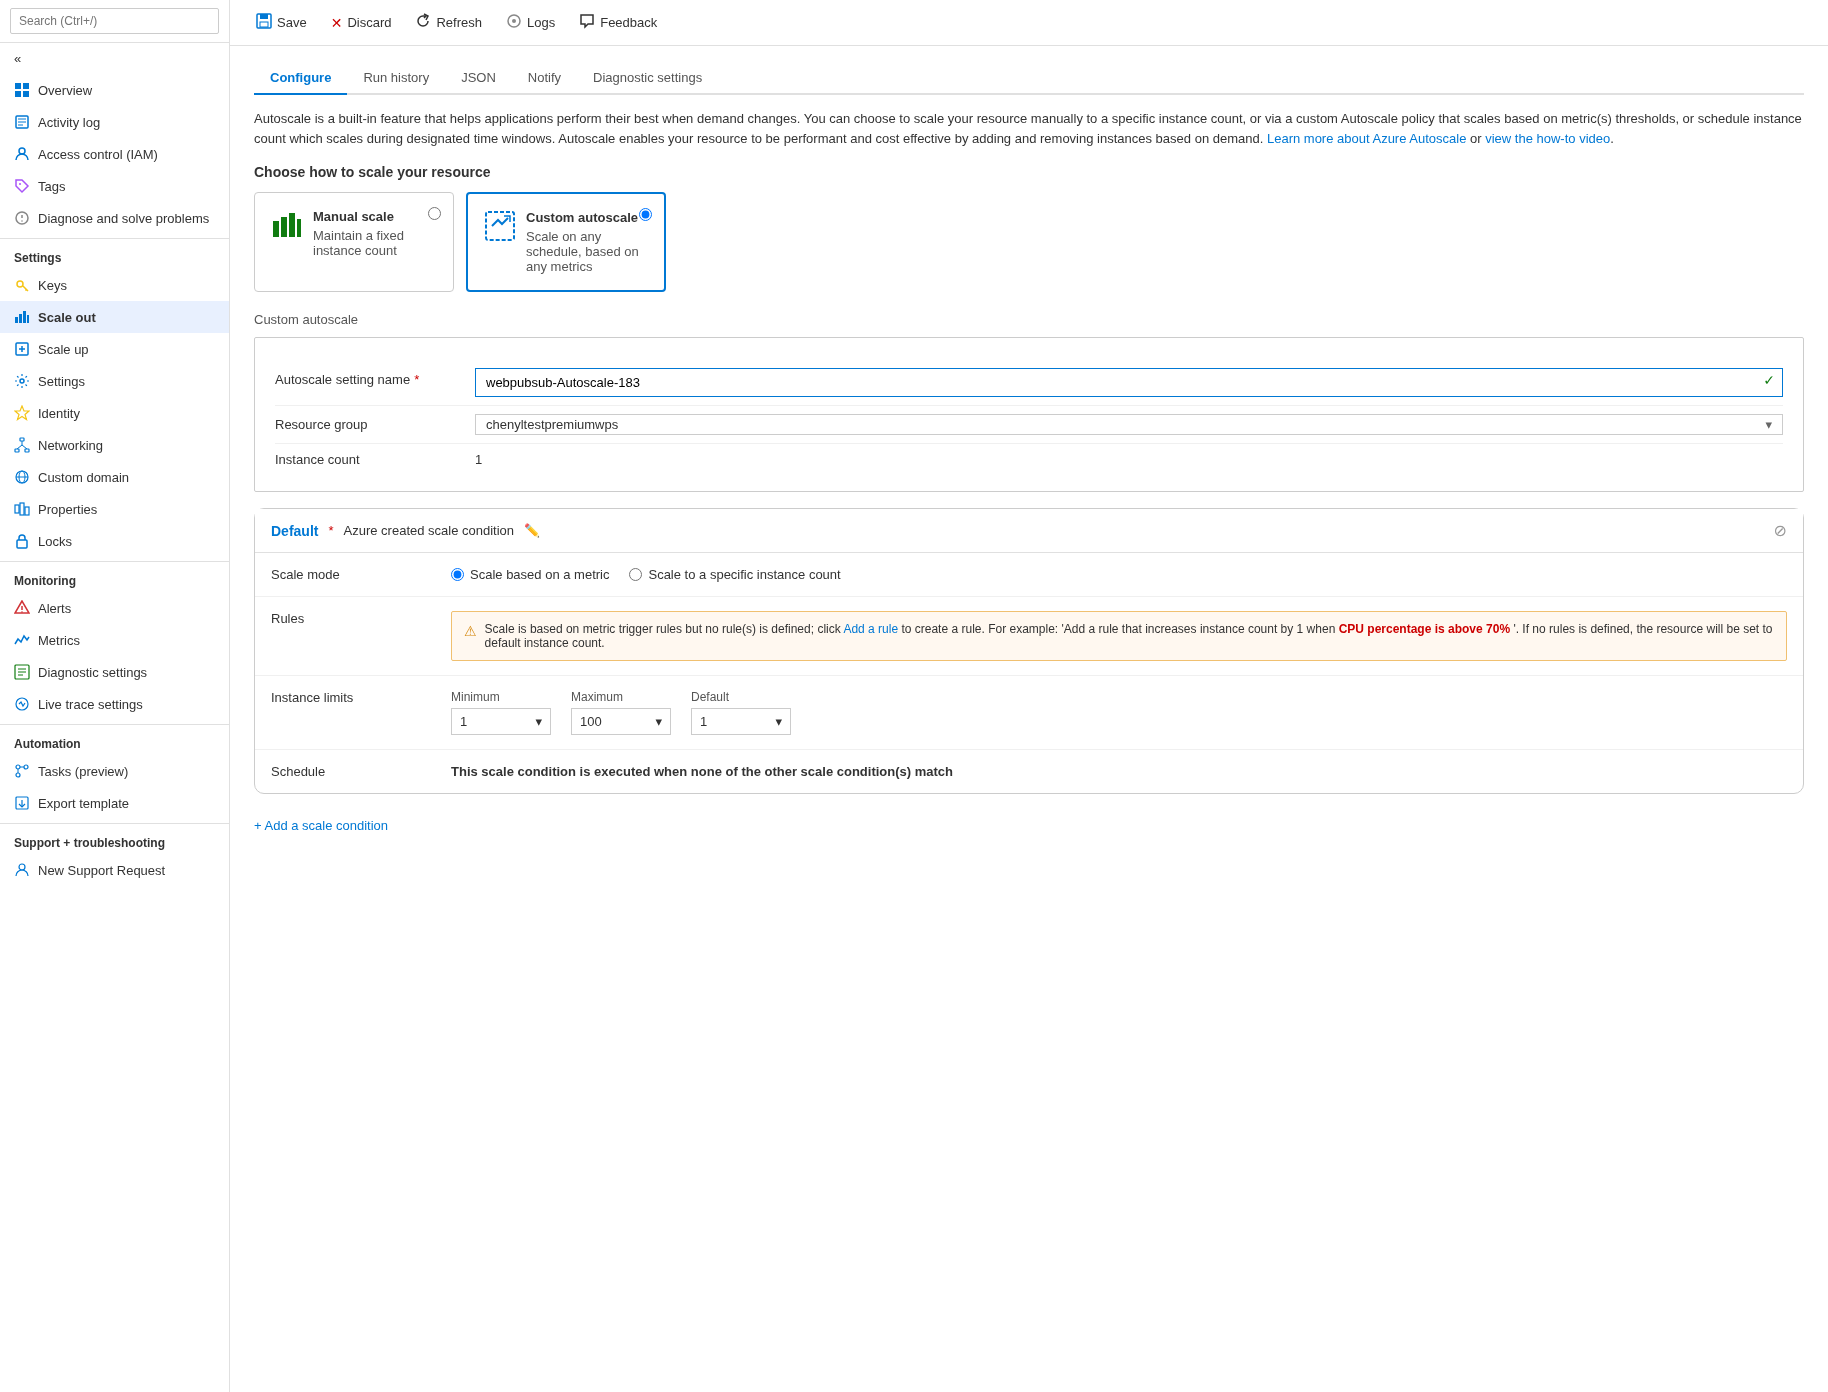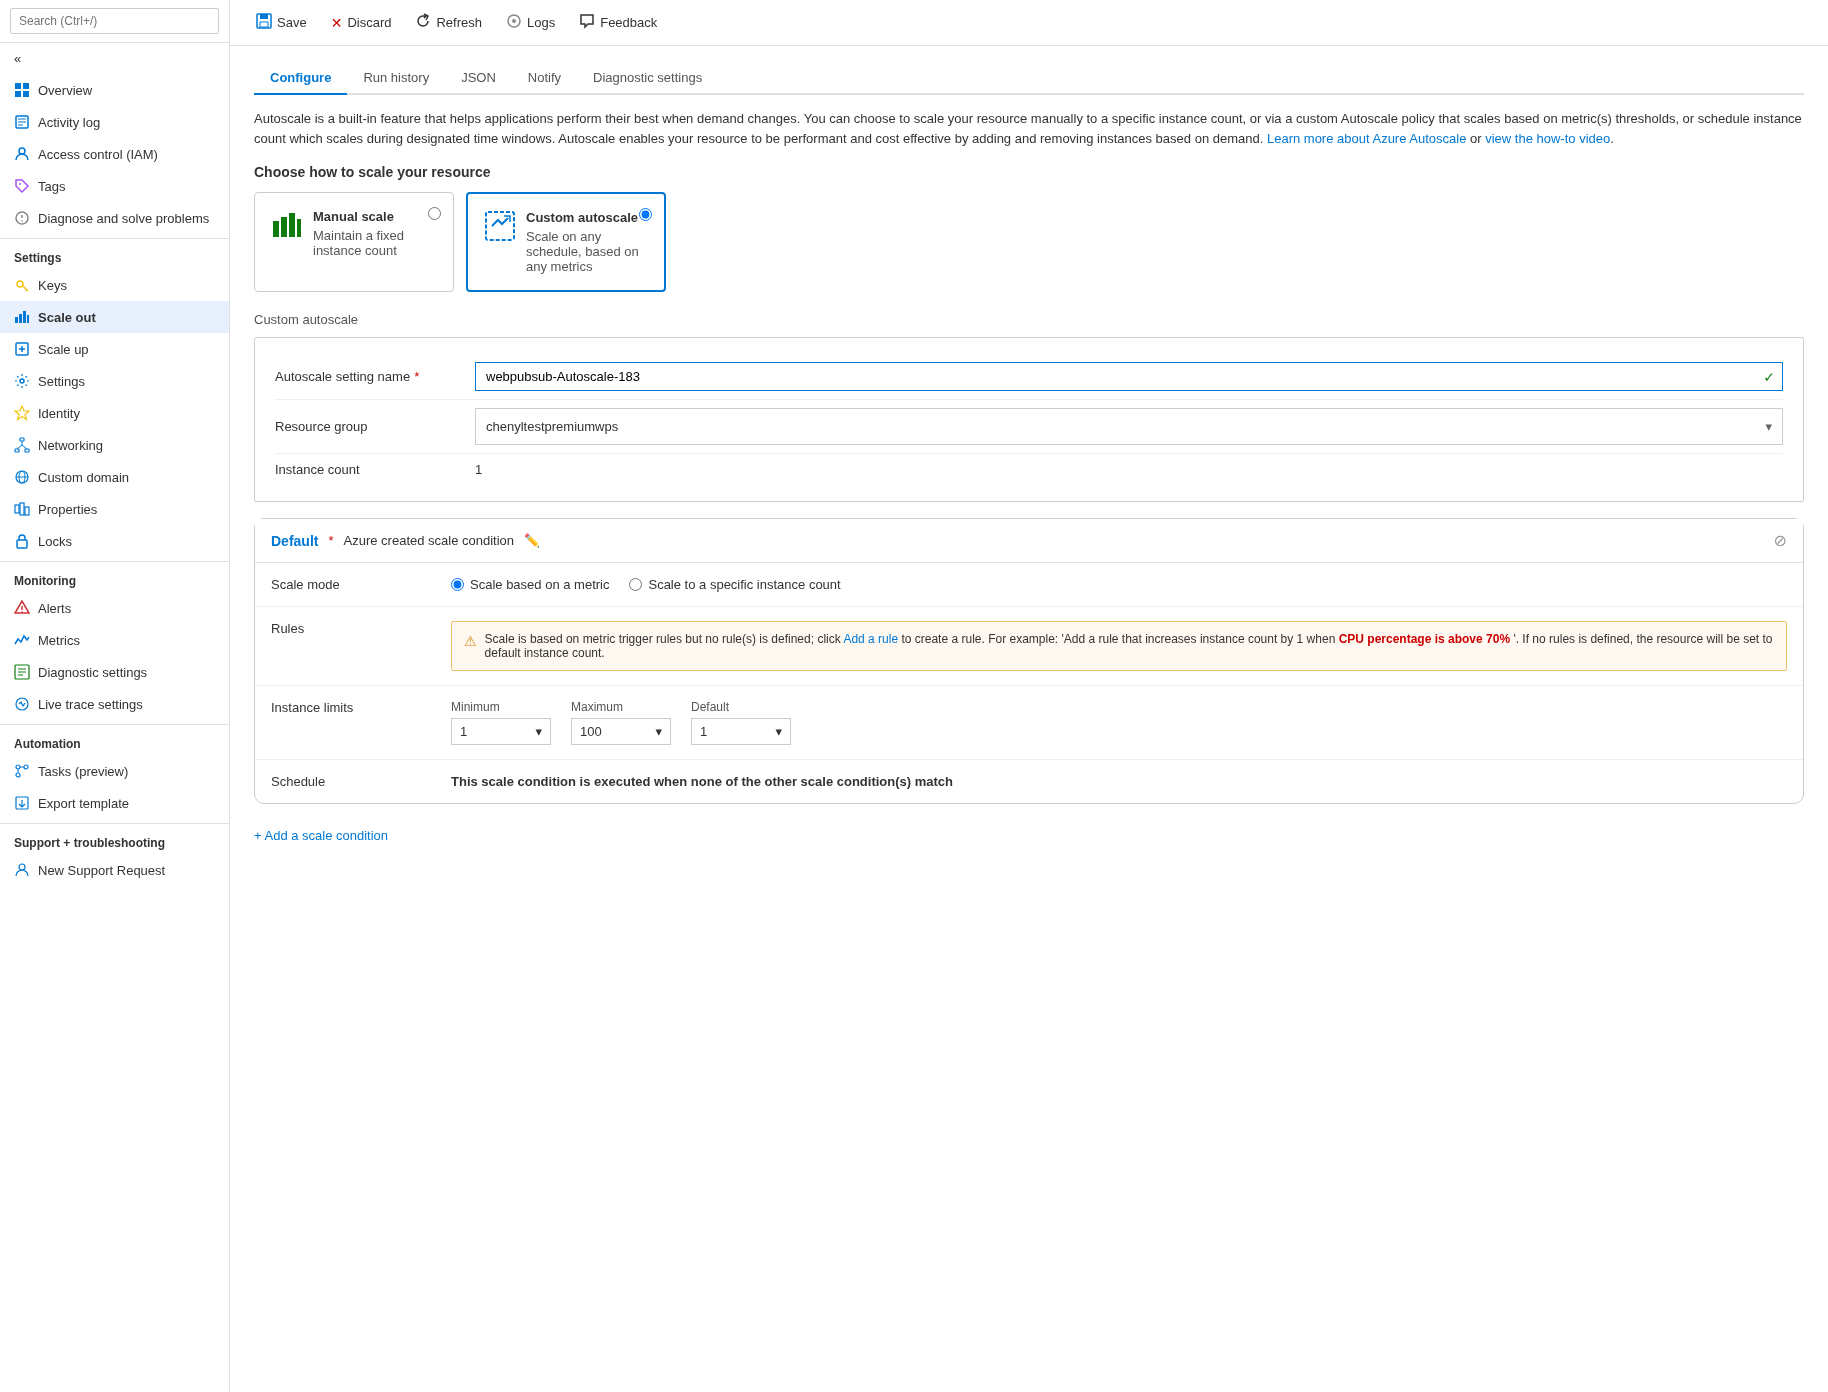--- a/index.html
+++ b/index.html
@@ -48,23 +48,23 @@
     
     .custom-autoscale-label { font-size: 13px; font-weight: 400; margin-bottom: 10px; color: #555; }
     .form-panel { border: 1px solid #ccc; border-radius: 2px; padding: 16px 20px; margin-bottom: 16px; }
     .form-row { display: flex; align-items: center; padding: 8px 0; border-bottom: 1px solid #f0f0f0; }
     .form-row:last-child { border-bottom: none; }
     .form-label { width: 200px; font-size: 13px; color: #333; display: flex; align-items: flex-start; gap: 4px; }
     .form-label .required { color: #c00; }
     .form-control { flex: 1; }
     .form-control input { width: 100%; border: 1px solid #ccc; padding: 6px 10px; font-size: 13px; }
     .input-with-check { position: relative; display: flex; align-items: center; }
-    .input-with-check input { width: 100%; padding-right: 30px; border: 1px solid #0078d4; padding: 6px 10px; font-size: 13px; }
+    .input-with-check input { width: 100%; padding-right: 30px; border: 1px solid #0078d4; padding: 6px 10px; font-size: 13px; margin-top: 6px; }
     .input-with-check .checkmark { position: absolute; right: 8px; color: #107c10; font-size: 14px; }
-    .select-control { display: flex; align-items: center; border: 1px solid #ccc; padding: 10px 10px; font-size: 13px; background: #fff; cursor: pointer; width: 100%; }
+    .select-control { display: flex; align-items: center; border: 1px solid #ccc; padding: 2px 10px; font-size: 13px; background: #fff; cursor: pointer; width: 100%; }
     .select-control .chevron { margin-left: auto; color: #666; }
     .static-val { font-size: 13px; }
 
     
     .condition-panel { border: 1px solid #ccc; border-radius: 10px; margin-bottom: 16px; }
     .condition-header { display: flex; align-items: center; padding: 12px 16px; gap: 10px; border-bottom: 1px solid #e0e0e0; background: #fff; }
     .condition-title { color: #0078d4; font-weight: 700; font-size: 14px; }
     .condition-subtitle { font-size: 13px; color: #333; }
     .condition-edit-icon { color: #0078d4; cursor: pointer; }
     .condition-actions { margin-left: auto; }

